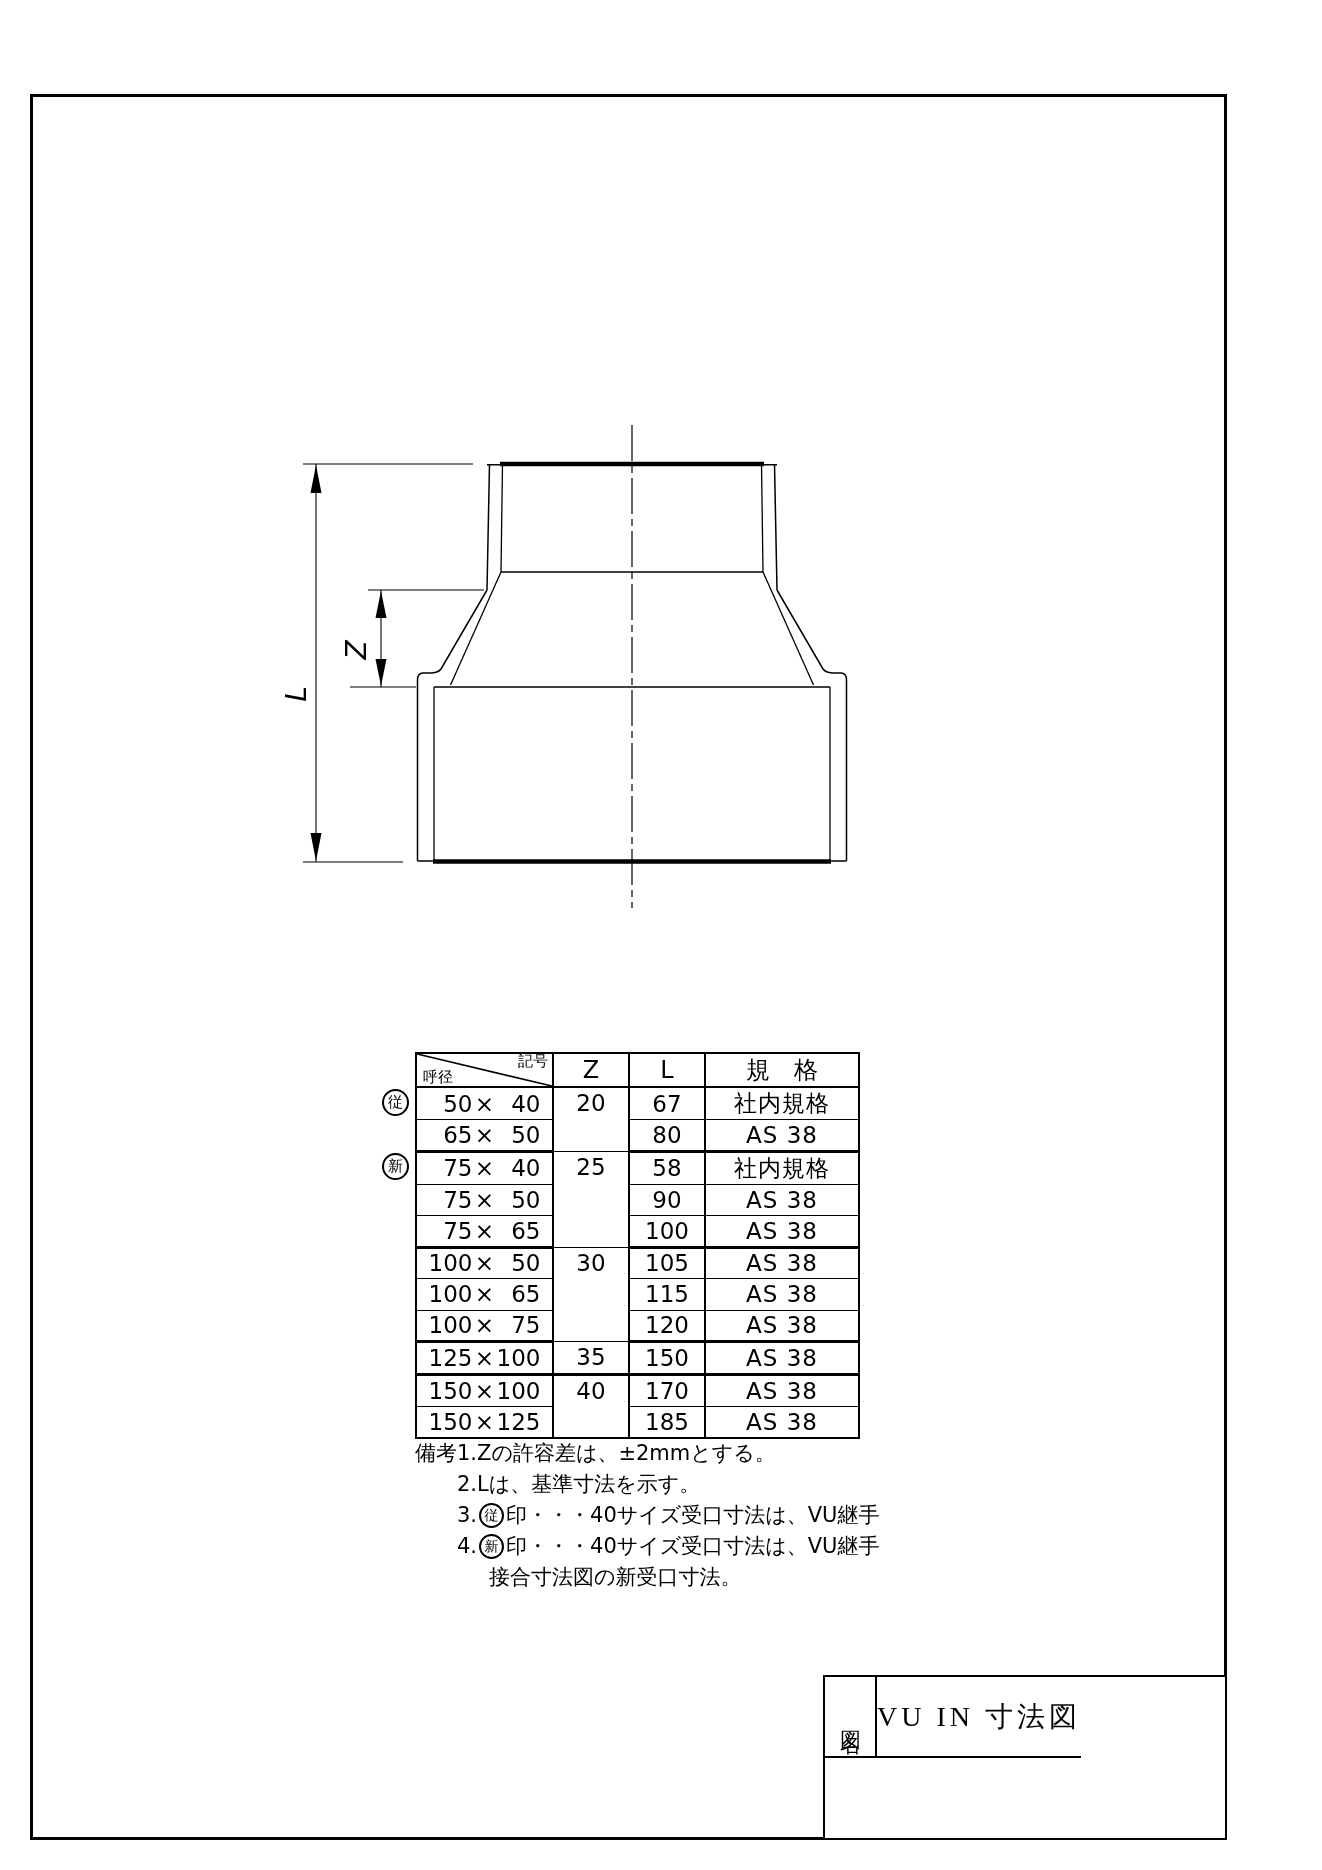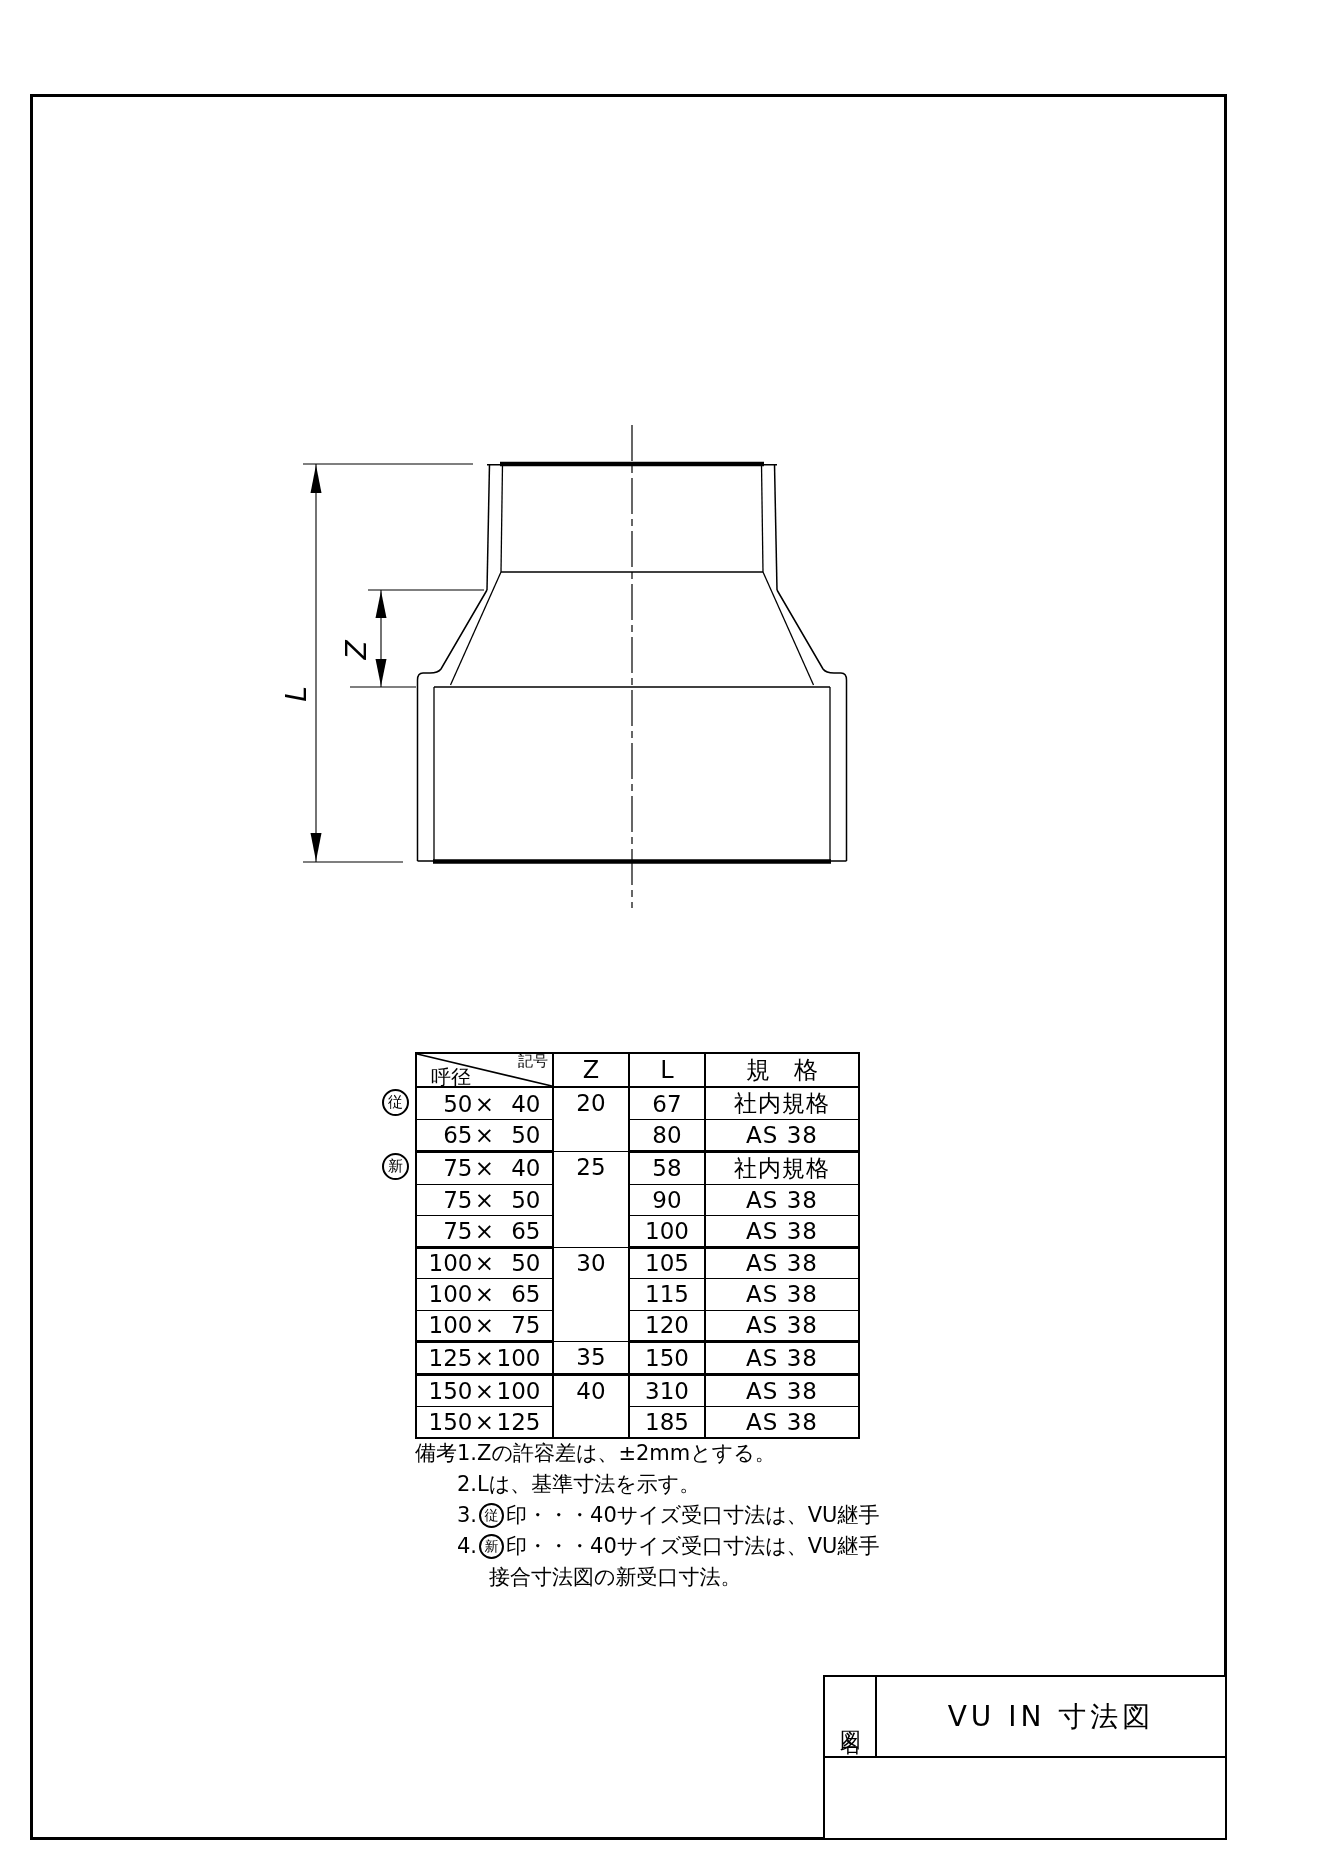--- a/index.html
+++ b/index.html
@@ -11,40 +11,40 @@
 
   .table-wrap{position:absolute;left:415px;top:1052px;}
   table.dims{border-collapse:collapse;table-layout:fixed;border:2px solid #000;}
   table.dims th,table.dims td{border:2px solid #000;border-top-width:1px;border-bottom-width:1px;
     text-align:center;padding:0;font-weight:normal;font-size:23px;height:31.5px;box-sizing:border-box;background:#fff;}
   table.dims thead th{height:31px;border-top-width:2px;border-bottom-width:2px;font-size:24px;}
   table.dims tr.gend>td{border-bottom-width:3px;}
   table.dims tr:last-child>td{border-bottom-width:2px;}
   th.diag{position:relative;padding:0;margin-left:28px;}
   th.diag .corner-tr{position:absolute;top:0px;right:4px;font-size:15px;line-height:15px;}
-  th.diag .corner-bl{position:absolute;bottom:1px;left:14px;font-size:20px;line-height:15px;text-align:center;}
+  th.diag .corner-bl{position:absolute;bottom:1px;left:6px;font-size:15px;line-height:15px;text-align:center;}
   th.diag svg{position:absolute;left:0;top:0;width:100%;height:100%;}
   td.c-size{white-space:nowrap;border-radius:7px;}
   td.c-size .na,td.c-size .nb{display:inline-block;width:44px;text-align:right;}
   td.c-size .nx{display:inline-block;width:24px;text-align:center;}
   td.c-z{vertical-align:top;line-height:31px;}
   td.c-std{letter-spacing:1px;}
   .row-mark{position:absolute;width:27px;height:27px;border:2px solid #000;border-radius:50%;
     box-sizing:border-box;display:flex;align-items:center;justify-content:center;font-size:15px;background:#fff;}
 
   .notes{position:absolute;left:415px;top:1438px;font-size:21px;}
   .note-line{height:31px;line-height:31px;white-space:nowrap;display:flex;align-items:center;}
   .note-lead{display:inline-block;width:42px;}
   .ind1{margin-left:42px;}
   .ind2{margin-left:74px;}
   .note-circle{display:inline-flex;width:25px;height:25px;border:2px solid #000;border-radius:50%;
     box-sizing:border-box;align-items:center;justify-content:center;font-size:14px;margin:0 2px;}
 
   .tblock{position:absolute;left:823px;top:1675px;width:404px;height:165px;border:2.5px solid #000;
-    box-sizing:border-box;display:flex;flex-direction:column;background:#fff;}
+    box-sizing:border-box;display:flex;flex-direction:row;background:#fff;font-family:Liberation Serif, serif;}
   .tb-row1{height:81px;border-bottom:2px solid #000;display:flex;box-sizing:border-box;}
   .tb-zumei{width:52px;border-right:2px solid #000;box-sizing:border-box;display:flex;align-items:center;justify-content:center;}
   .zumei-text{writing-mode:vertical-rl;text-orientation:upright;font-size:21px;letter-spacing:3px;line-height:1;}
   .tb-title{flex:1;display:flex;align-items:center;justify-content:center;font-size:28px;letter-spacing:4px;}
   .tb-row2{flex:1;display:flex;align-items:center;justify-content:center;font-size:31px;letter-spacing:3px;}
 </style>
 </head>
 <body>
 
 <div class="frame"></div>
@@ -169,21 +169,21 @@
         </tr>
         <tr class="gend">
           <td class="c-size"><span class="na">125</span><span class="nx">×</span><span class="nb">100</span></td>
           <td class="c-z" rowspan="1">35</td>
           <td>150</td>
           <td class="c-std">AS 38</td>
         </tr>
         <tr>
           <td class="c-size"><span class="na">150</span><span class="nx">×</span><span class="nb">100</span></td>
           <td class="c-z" rowspan="2">40</td>
-          <td>310</td>
+          <td>170</td>
           <td class="c-std">AS 38</td>
         </tr>
         <tr>
           <td class="c-size"><span class="na">150</span><span class="nx">×</span><span class="nb">125</span></td>
           <td>185</td>
           <td class="c-std">AS 38</td>
         </tr>
       </tbody>
   </table>
 <div class="row-mark" style="left: -33px; top: 37px;">従</div>

